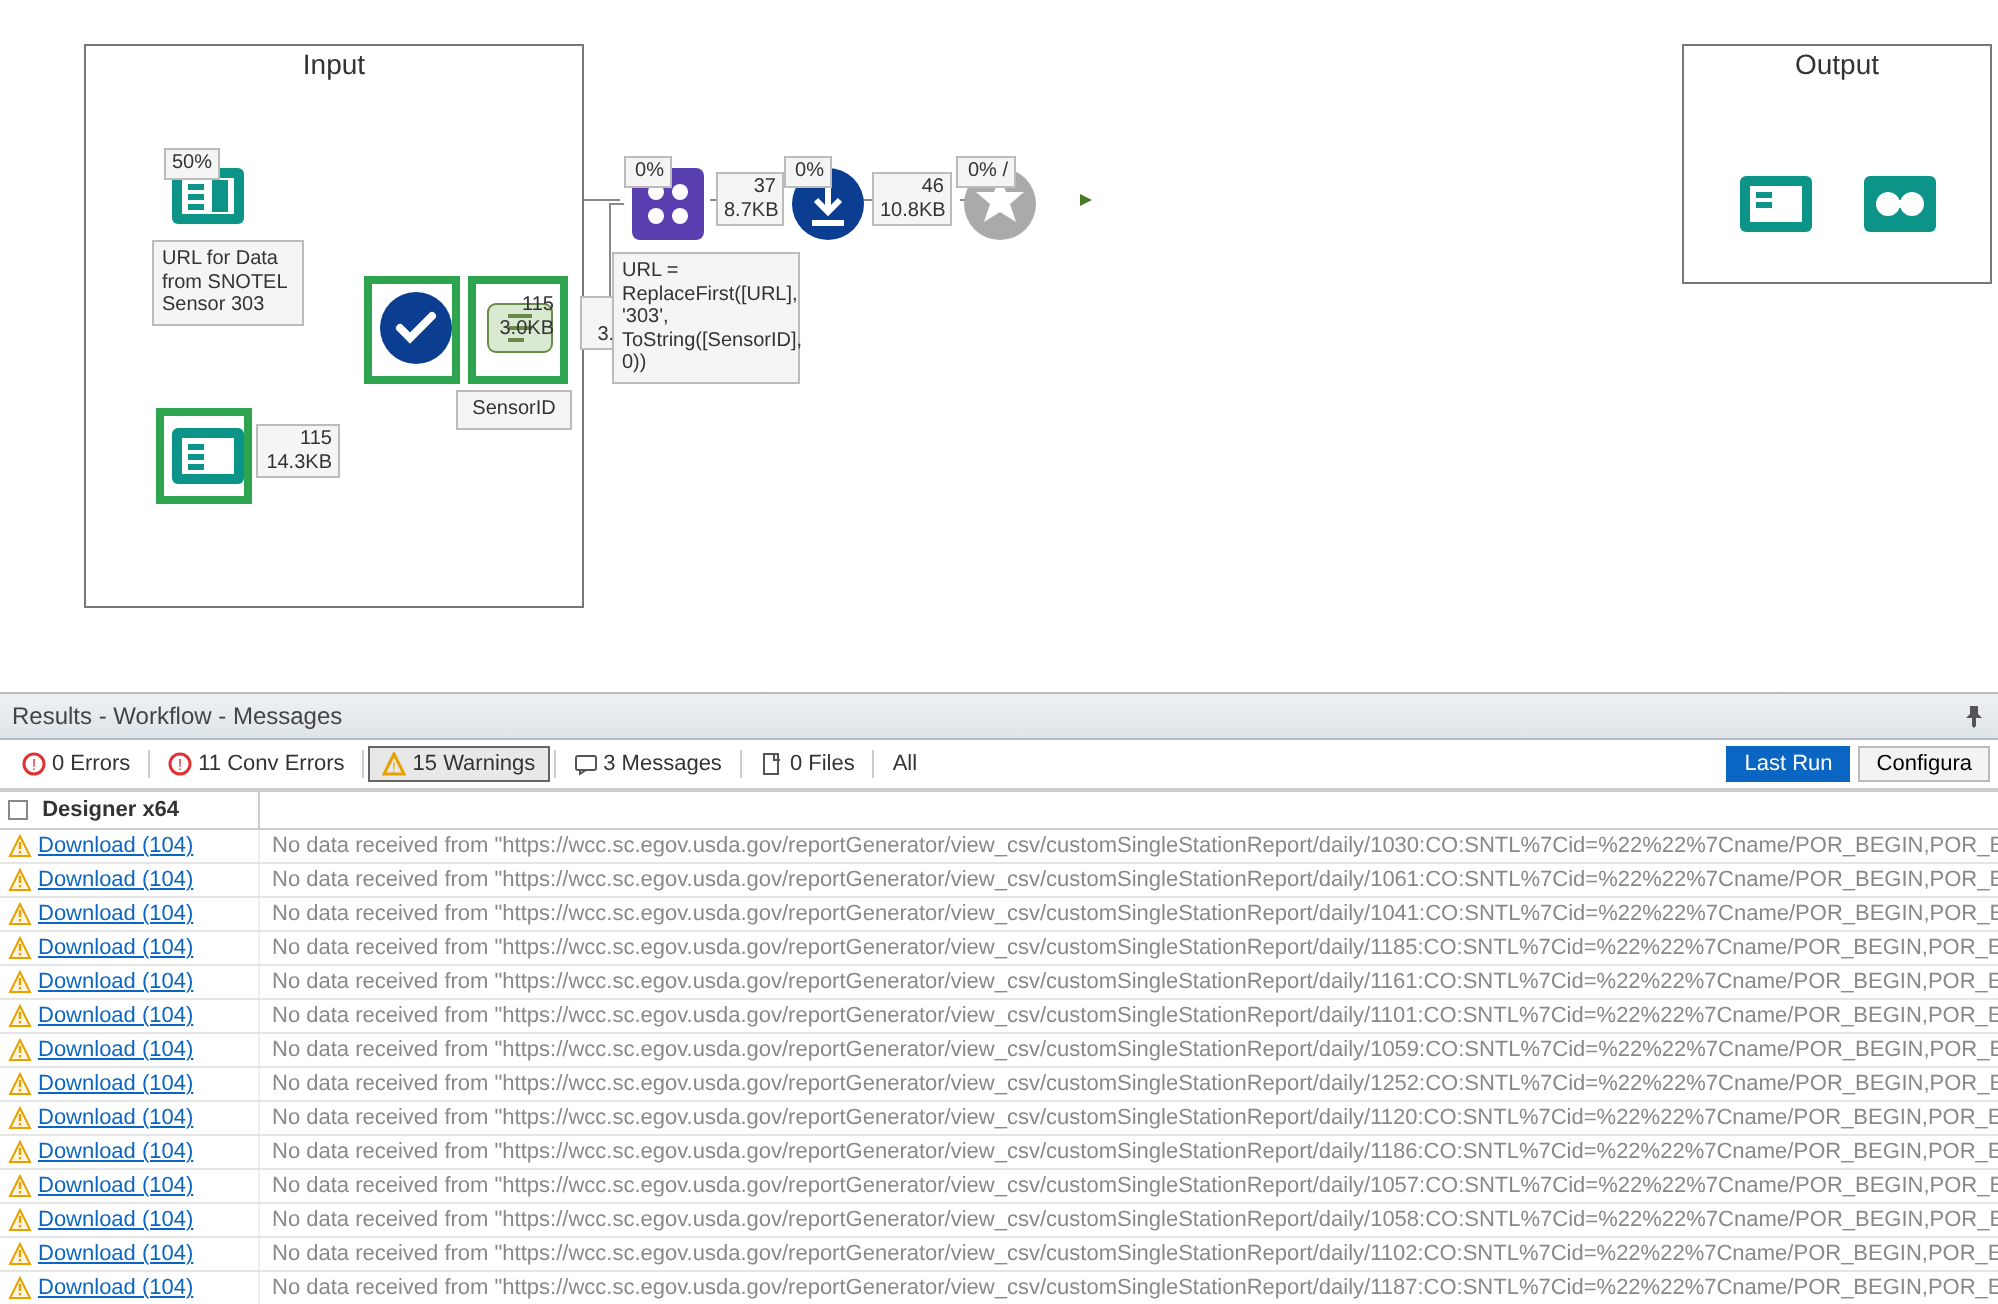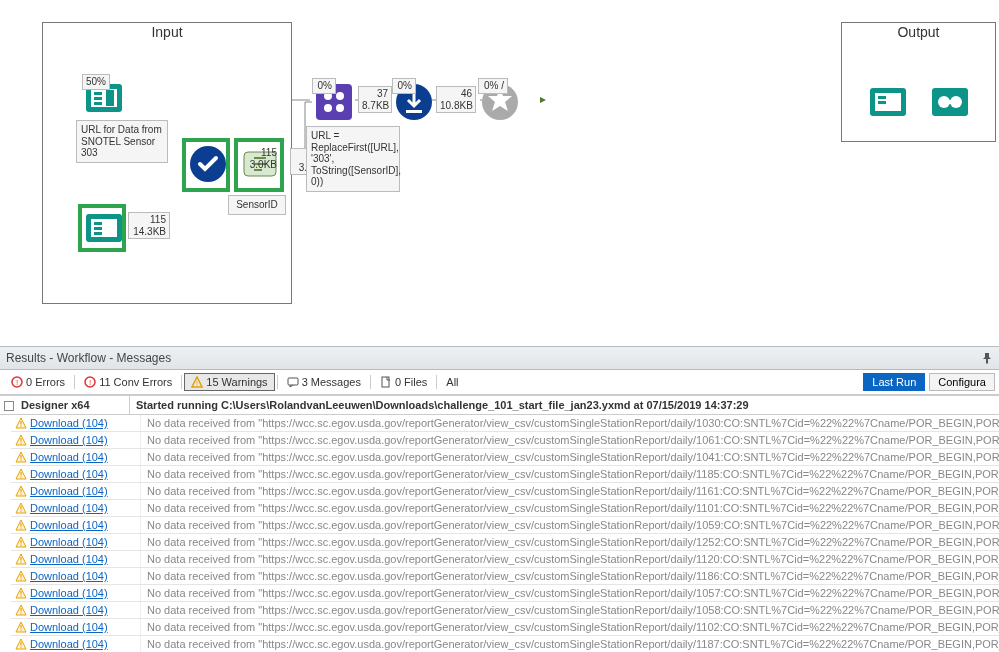--- a/index.html
+++ b/index.html
@@ -19,21 +19,21 @@
   .filter-left { display: flex; gap: 0; align-items: center; }
   .filter-item { display: inline-flex; align-items: center; gap: 3px; padding: 2px 6px; font-size: 11px; color: #333; border: 1px solid transparent; cursor: pointer; }
   .filter-item.sel { border: 1px solid #666; background: #e8e8e8; }
   .filter-right { display: flex; gap: 4px; align-items: center; }
   .btn-lastrun { background: #0b66c3; color: #fff; border: 1px solid #0b66c3; padding: 2px 8px; font-size: 11px; cursor: pointer; }
   .btn-config { background: #f3f3f3; border: 1px solid #bbb; padding: 2px 8px; font-size: 11px; cursor: pointer; }
   .msg-table { flex: 1; overflow: hidden; border-top: 1px solid #ccc; }
   .msg-header-row { display: flex; background: #fff; border-bottom: 1px solid #ccc; font-weight: bold; }
   .msg-header-row .c1 { flex: 0 0 130px; padding: 3px 0 3px 20px; border-right: 1px solid #ccc; }
   .msg-header-row .c2 { flex: 1; padding: 3px 6px; }
-  .msg-row { display: flex; border-bottom: 1px solid #e5e5e5; white-space: nowrap; align-items: flex-start; margin-left: 11px; }
+  .msg-row { display: flex; border-bottom: 1px solid #e5e5e5; white-space: nowrap; align-items: flex-start; }
   .msg-row .c1 { flex: 0 0 130px; padding: 2px 4px; display: flex; align-items: center; gap: 3px; border-right: 1px solid #eee; }
   .msg-row .c1 a { color: #0b66c3; text-decoration: underline; cursor: pointer; }
   .msg-row .c2 { flex: 1; padding: 2px 6px; color: #888; overflow: hidden; text-overflow: clip; }
   .ico-warn { width: 12px; height: 12px; flex: 0 0 12px; }
   .ico-pin { width: 12px; height: 12px; }
   .sep { width:1px; height:14px; background:#ccc; margin:0 2px; }
 </style>
 </head>
 <body>
 
@@ -77,21 +77,21 @@
     <svg viewBox="0 0 40 40">
         <rect x="2" y="6" width="36" height="28" rx="3" fill="#0d9488"></rect>
         <rect x="7" y="11" width="26" height="18" fill="#fff"></rect>
         <rect x="10" y="14" width="8" height="3" fill="#0d9488"></rect>
         <rect x="10" y="19" width="8" height="3" fill="#0d9488"></rect>
         <rect x="10" y="24" width="8" height="3" fill="#0d9488"></rect>
         <path d="M22 12 L30 12 L30 28 L22 28 Z" fill="#0d9488"></path>
       </svg>
   </div>
   <div class="pill" style="left:82px; top:74px; width:28px;"><span>50%</span></div>
-  <div class="anno" style="left:76px; top:120px; width:92px;">URL for Data from SNOTEL Sensor 303</div>
+  <div class="anno" style="left:76px; top:120px; width:76px;">URL for Data from SNOTEL Sensor 303</div>
 
   <div class="hl" style="left:78px; top:204px; width:48px; height:48px;"></div>
   <div class="tool" style="left:84px; top:208px;">
     <svg viewBox="0 0 40 40">
         <rect x="2" y="6" width="36" height="28" rx="3" fill="#0d9488"></rect>
         <rect x="7" y="11" width="26" height="18" fill="#fff"></rect>
         <rect x="10" y="14" width="8" height="3" fill="#0d9488"></rect>
         <rect x="10" y="19" width="8" height="3" fill="#0d9488"></rect>
         <rect x="10" y="24" width="8" height="3" fill="#0d9488"></rect>
       </svg>
@@ -241,21 +241,20 @@
 </div>
 
 <div class="msg-table">
   <div class="msg-header-row">
     <div class="c1">
       <svg width="10" height="10" style="margin-left:-16px;margin-right:4px;vertical-align:middle">
           <rect x="0.5" y="0.5" width="9" height="9" fill="#fff" stroke="#888"></rect>
         </svg>
       <span>Designer x64</span>
     </div>
-    <div class="c2">Started running C:\Users\RolandvanLeeuwen\Downloads\challenge_101_start_file_jan23.yxmd at 07/15/2019 14:37:29</div>
   </div>
   <div id="rows">
       <div class="msg-row">
         <div class="c1">
       <svg class="ico-warn" viewBox="0 0 12 12">
             <path d="M6 1 L11 11 H1 Z" fill="#fff4dc" stroke="#e6a100" stroke-width="1"></path>
             <rect x="5.4" y="4" width="1.2" height="3.5" fill="#e6a100"></rect>
             <rect x="5.4" y="8.5" width="1.2" height="1.2" fill="#e6a100"></rect>
           </svg>
       <a>Download (104)</a>

